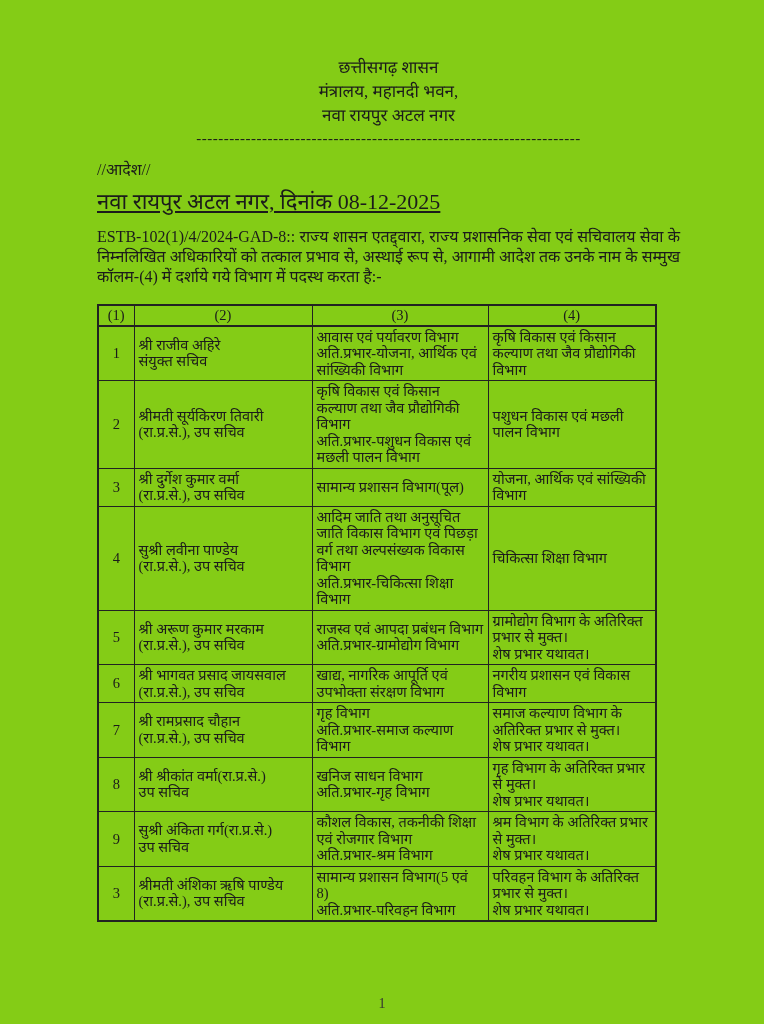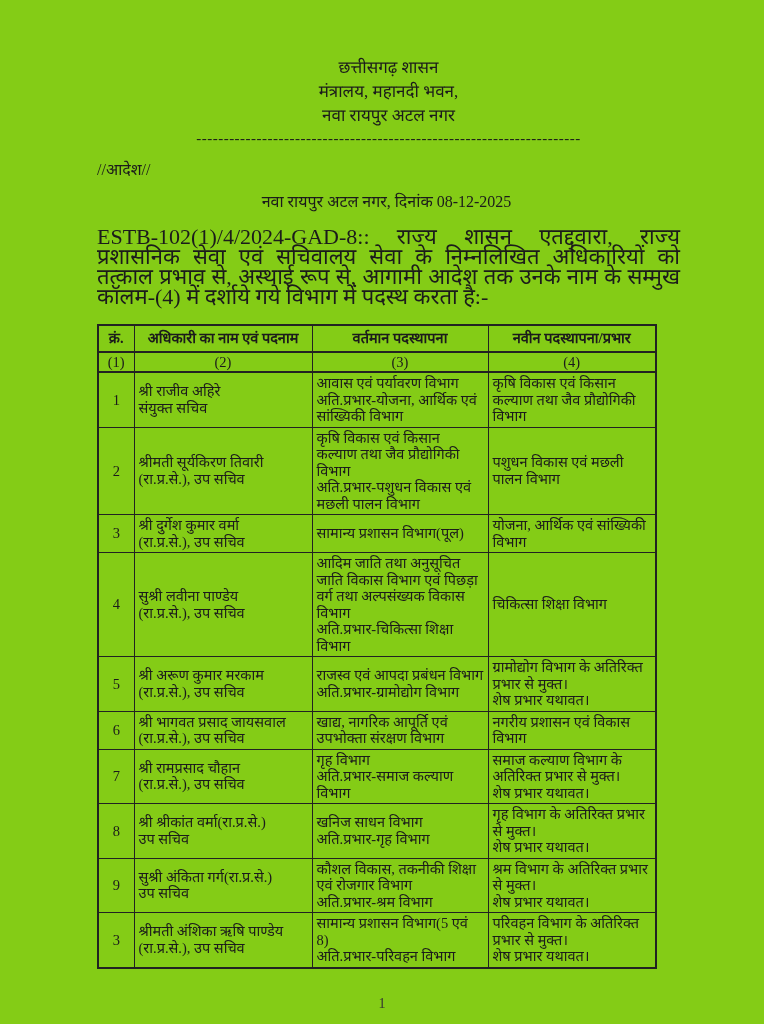--- a/index.html
+++ b/index.html
@@ -44,29 +44,30 @@
     overflow: hidden;
     margin-top: 3px;
   }
   .order-title {
     text-align: left;
     font-size: 16px;
     line-height: 22px;
     margin-top: 14px;
   }
   .place-date {
-    text-align: center;
-    font-size: 16px;
+    text-align: left;
+    font-size: 22px;
     line-height: 22px;
     margin-top: 10px;
     padding-right: 4px;
+    text-decoration: underline;
   }
   .body-para {
     margin: 14px 0 0 0;
-    font-size: 22px;
+    font-size: 16px;
     line-height: 20px;
     text-align: justify;
   }
   table.posting {
     border-collapse: collapse;
     margin-top: 17px;
     width: 558px;
     table-layout: fixed;
     font-size: 14.5px;
     line-height: 16.5px;
@@ -126,26 +127,20 @@
     <p class="body-para">ESTB-102(1)/4/2024-GAD-8:: राज्य शासन एतद्द्वारा, राज्य प्रशासनिक सेवा एवं सचिवालय सेवा के निम्नलिखित अधिकारियों को तत्काल प्रभाव से, अस्थाई रूप से, आगामी आदेश तक उनके नाम के सम्मुख कॉलम-(4) में दर्शाये गये विभाग में पदस्थ करता है:-</p>
 
     <table class="posting">
       <colgroup>
         <col class="c-sno">
           <col class="c-name">
           <col class="c-current">
           <col class="c-new">
       </colgroup>
       <thead>
-        <tr>
-          <th>क्रं.</th>
-          <th>अधिकारी का नाम एवं पदनाम</th>
-          <th>वर्तमान पदस्थापना</th>
-          <th>नवीन पदस्थापना/प्रभार</th>
-        </tr>
         <tr class="colnum-row">
           <td>(1)</td>
           <td>(2)</td>
           <td>(3)</td>
           <td>(4)</td>
         </tr>
       </thead>
       <tbody>
         <tr>
           <td class="sno">1</td>

